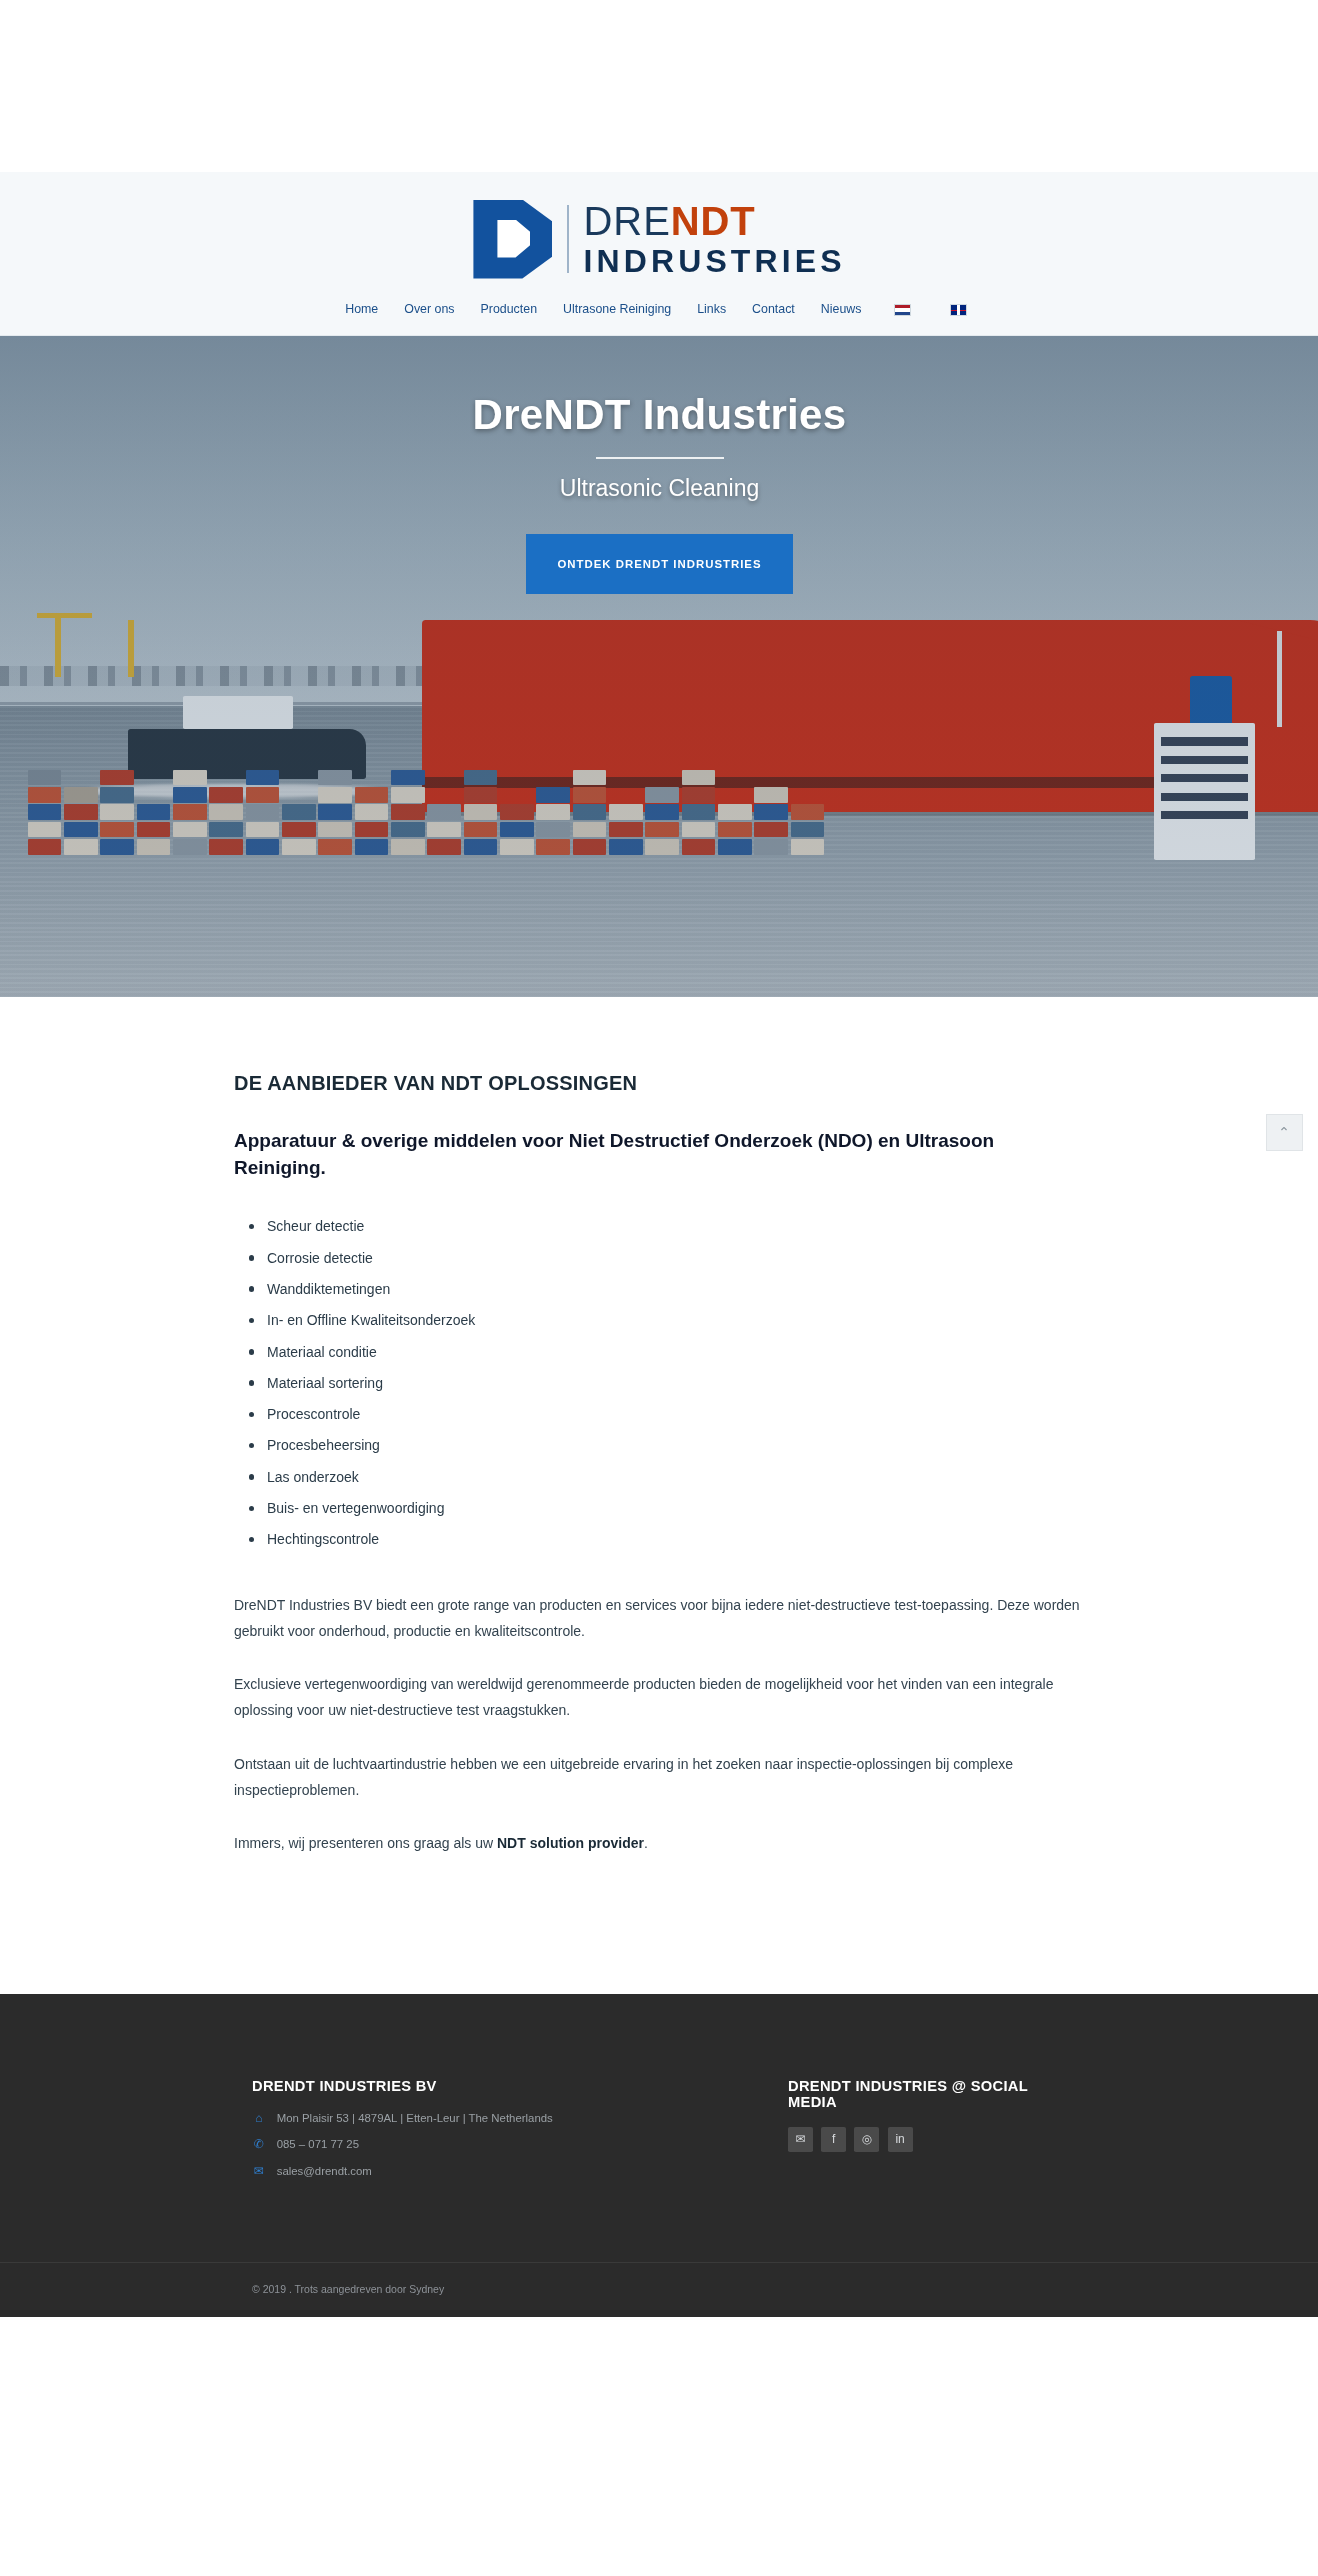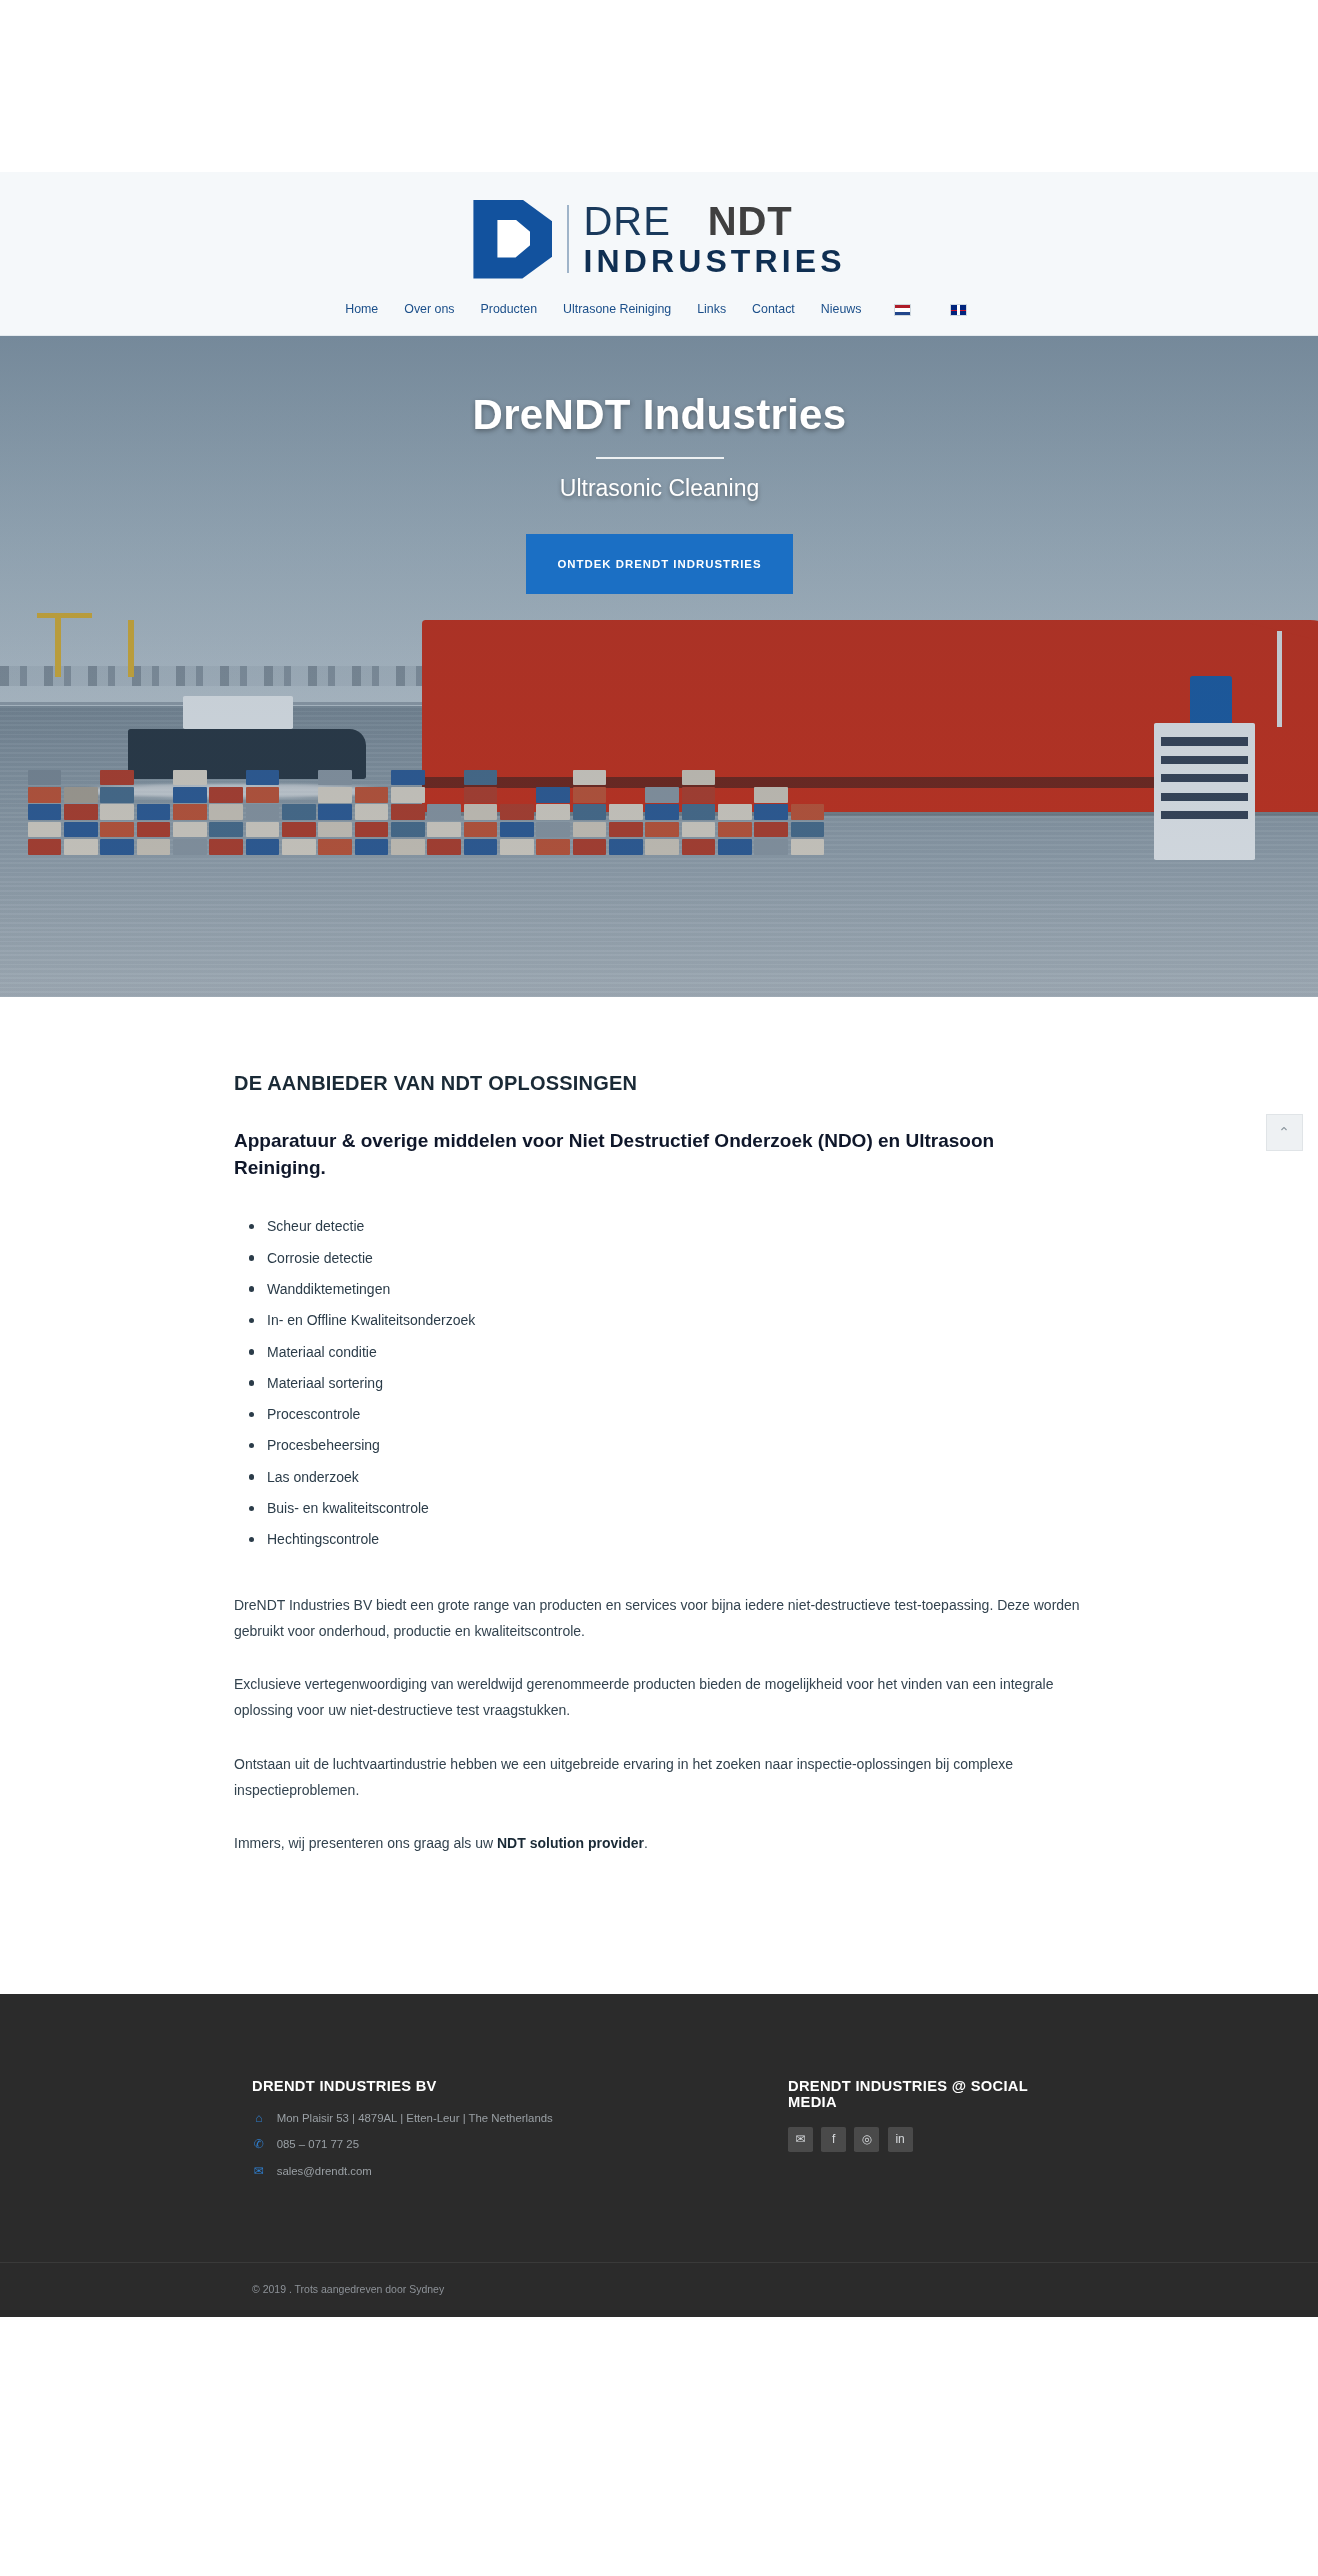--- a/index.html
+++ b/index.html
@@ -52,21 +52,21 @@
   .logo-divider {
     width: 1.8px; height: 68px; background: #9fb4c9; margin: 0 14.7px;
   }
   .logo-text { line-height: 1; }
   .logo-line1 {
     font-size: 40px;
     letter-spacing: 0.9px;
     color: #1a3a5c;
     font-weight: 400;
   }
-  .logo-line1 b { font-weight: 700; color: #404040; margin-left: 37px; }
+  .logo-line1 b { font-weight: 700; color: #c2410c; }
   .logo-line2 {
     font-size: 32px;
     letter-spacing: 4.1px;
     color: #0f2f52;
     font-weight: 700;
     margin-top: 3.7px;
   }
 
   .nav {
     display: flex;
@@ -590,21 +590,21 @@
     <ul class="features">
       <li>Scheur detectie</li>
       <li>Corrosie detectie</li>
       <li>Wanddiktemetingen</li>
       <li>In- en Offline Kwaliteitsonderzoek</li>
       <li>Materiaal conditie</li>
       <li>Materiaal sortering</li>
       <li>Procescontrole</li>
       <li>Procesbeheersing</li>
       <li>Las onderzoek</li>
-      <li>Buis- en kwaliteitscontrole</li>
+      <li>Buis- en vertegenwoordiging</li>
       <li>Hechtingscontrole</li>
     </ul>
 
     <p class="body">DreNDT Industries BV biedt een grote range van producten en services voor bijna iedere niet-destructieve test-toepassing. Deze worden gebruikt voor onderhoud, productie en kwaliteitscontrole.</p>
     <p class="body">Exclusieve vertegenwoordiging van wereldwijd gerenommeerde producten bieden de mogelijkheid voor het vinden van een integrale oplossing voor uw niet-destructieve test vraagstukken.</p>
     <p class="body">Ontstaan uit de luchtvaartindustrie hebben we een uitgebreide ervaring in het zoeken naar inspectie-oplossingen bij complexe inspectieproblemen.</p>
     <p class="body"><span>Immers, wij presenteren ons graag als uw </span><b>NDT solution provider</b><span>.</span></p>
   </div>
 </main>
 

